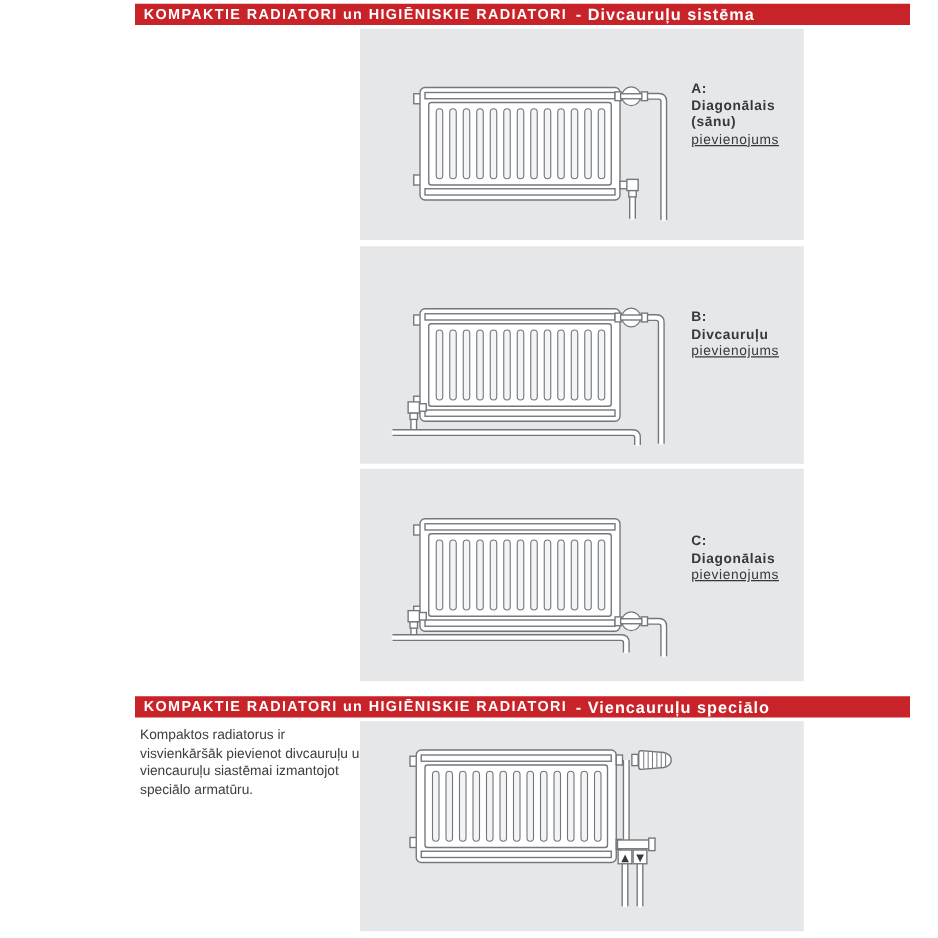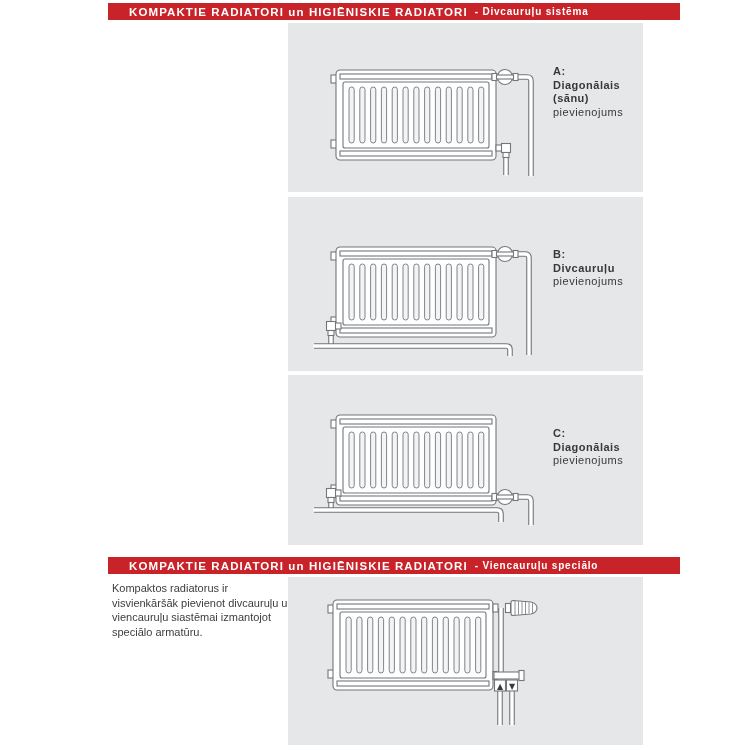--- a/index.html
+++ b/index.html
@@ -1,48 +1,48 @@
 <!DOCTYPE html>
 <html><head>
 <meta charset="utf-8">
 <style>
   html,body{margin:0;padding:0;}
   body{
     width:750px;height:750px;position:relative;background:#ffffff;
     font-family:"Liberation Sans", sans-serif;overflow:hidden;
   }
   .redbar{
-    position:absolute;left:108px;width:572px;height:17px;background:#c9232a;
-    display:flex;align-items:center;padding-left:21px;box-sizing:border-box;white-space:nowrap;
+    position:absolute;left:108px;width:620px;height:17px;background:#c9232a;
+    display:flex;align-items:center;padding-left:7px;box-sizing:border-box;white-space:nowrap;
   }
   .redbar .title{
     color:#fff;font-weight:700;font-size:11.5px;letter-spacing:1.1px;
   }
   .redbar .subtitle{
-    color:#fff;font-weight:700;font-size:10px;letter-spacing:0.8px;margin-left:7px;
+    color:#fff;font-weight:700;font-size:13px;letter-spacing:0.8px;margin-left:7px;
   }
   .panel{
     position:absolute;left:288px;width:355px;background:#e6e7e9;
   }
   #panel-a{top:23px;height:169px;}
   #panel-b{top:197px;height:174px;}
   #panel-c{top:375px;height:170px;}
   #panel-d{top:577px;height:168px;}
   .diagram{position:absolute;left:20px;top:25px;}
   #diagram-c-svg{top:22px;}
   #diagram-d-svg{top:15px;}
   .diagram-label{
     position:absolute;left:265px;width:86px;color:#38383a;
     font-size:11px;line-height:13.5px;letter-spacing:0.5px;
   }
   #label-a{top:42px;}
   #label-b{top:51px;}
   #label-c{top:52px;}
   .lbl-b{font-weight:700;}
-  .lbl-n{font-weight:400;}
+  .lbl-n{font-weight:400;text-decoration:underline;}
   .note-block{margin-top:12px;}
   .paragraph{
     position:absolute;left:112px;top:581px;width:182px;
     font-size:11px;line-height:14.5px;color:#3d3d3f;
   }
   
   .ln{fill:#ffffff;stroke:#73777c;stroke-width:1.1;}
   .slot{fill:#f3f4f5;stroke:#73777c;stroke-width:0.9;}
   .pipe-o{fill:none;stroke:#73777c;stroke-width:5.6;stroke-linejoin:round;}
   .pipe-i{fill:none;stroke:#ffffff;stroke-width:3.4;stroke-linejoin:round;}

